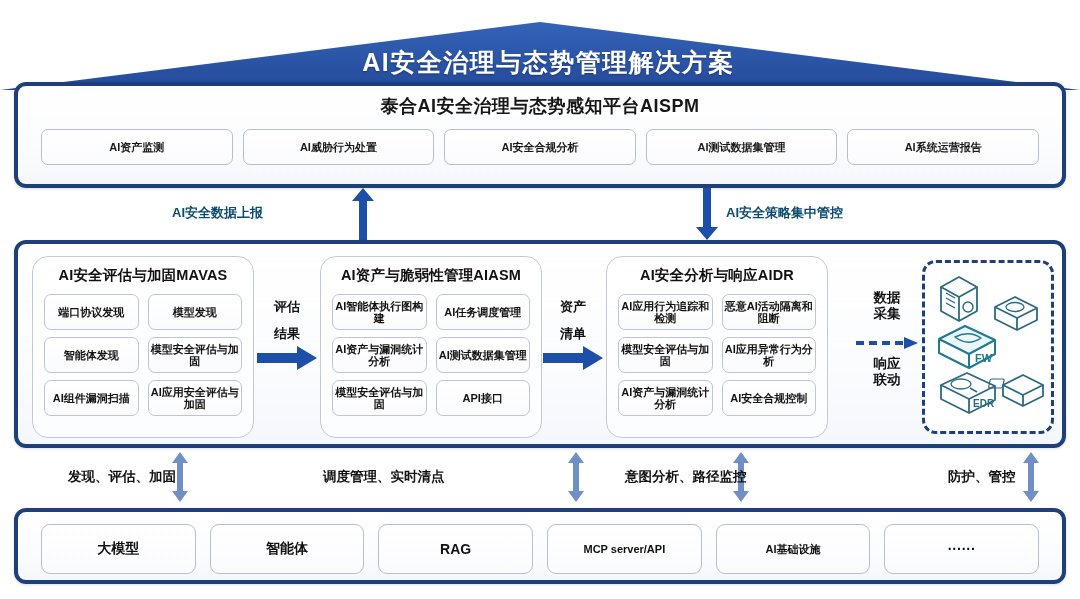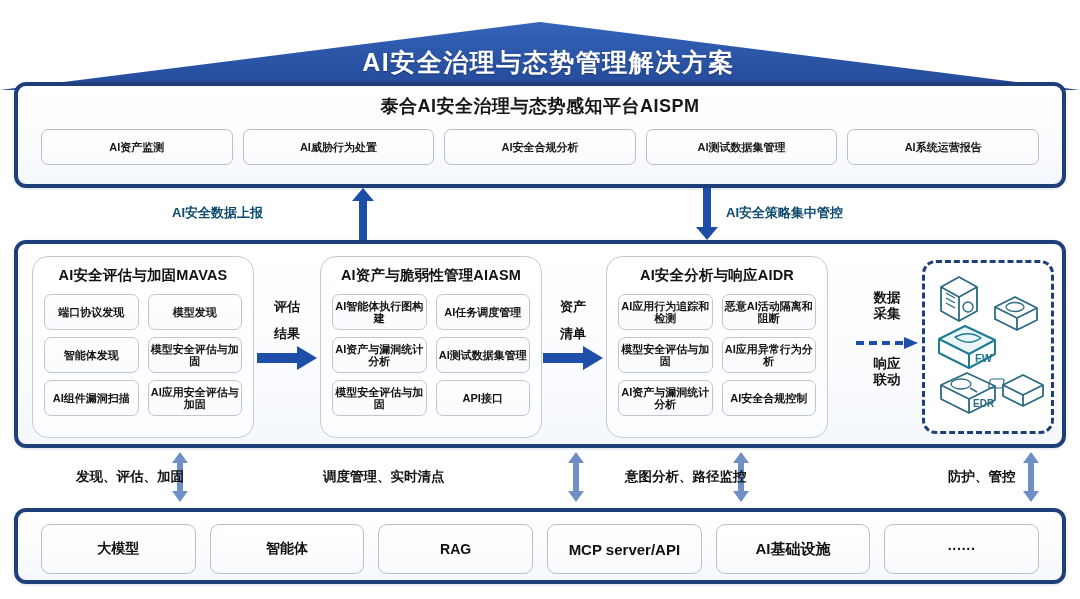--- a/index.html
+++ b/index.html
@@ -124,21 +124,21 @@
     display: flex; justify-content: space-between;
     padding: 12px 16px 0 16px;
   }
   .infra-box {
     flex: 1 1 0; margin: 0 7px; height: 50px;
     border: 1px solid #b9bfc8; border-radius: 9px;
     background: linear-gradient(180deg,#ffffff 0%, #fafbfd 100%);
     display: flex; align-items: center; justify-content: center;
     font-size: 14px; color: #111; font-weight: bold;
   }
-  .infra-box.small { font-size: 15px; }
+  .infra-box.small { font-size: 11px; }
 </style>
 </head>
 <body>
 
 <div id="root">
 
   <div class="roof"></div>
   <div class="roof-title">AI安全治理与态势管理解决方案</div>
 
   <div class="outer" id="platform-band">
@@ -286,21 +286,21 @@
         </g>
       </svg>
     </div>
   </div>
 
   <div class="biarrow" style="left:172px; top:452px;">
     <svg width="16" height="50" viewBox="0 0 16 50">
       <polygon points="8,0 16,11 11,11 11,39 16,39 8,50 0,39 5,39 5,11 0,11" fill="#6f8fc5"></polygon>
     </svg>
   </div>
-  <div class="bilabel" style="left:76px; top:468px;">发现、评估、加固</div>
+  <div class="bilabel" style="left:68px; top:468px;">发现、评估、加固</div>
 
   <div class="biarrow" style="left:568px; top:452px;">
     <svg width="16" height="50" viewBox="0 0 16 50">
       <polygon points="8,0 16,11 11,11 11,39 16,39 8,50 0,39 5,39 5,11 0,11" fill="#6f8fc5"></polygon>
     </svg>
   </div>
   <div class="bilabel" style="left:323px; top:468px;">调度管理、实时清点</div>
 
   <div class="biarrow" style="left:733px; top:452px;">
     <svg width="16" height="50" viewBox="0 0 16 50">

